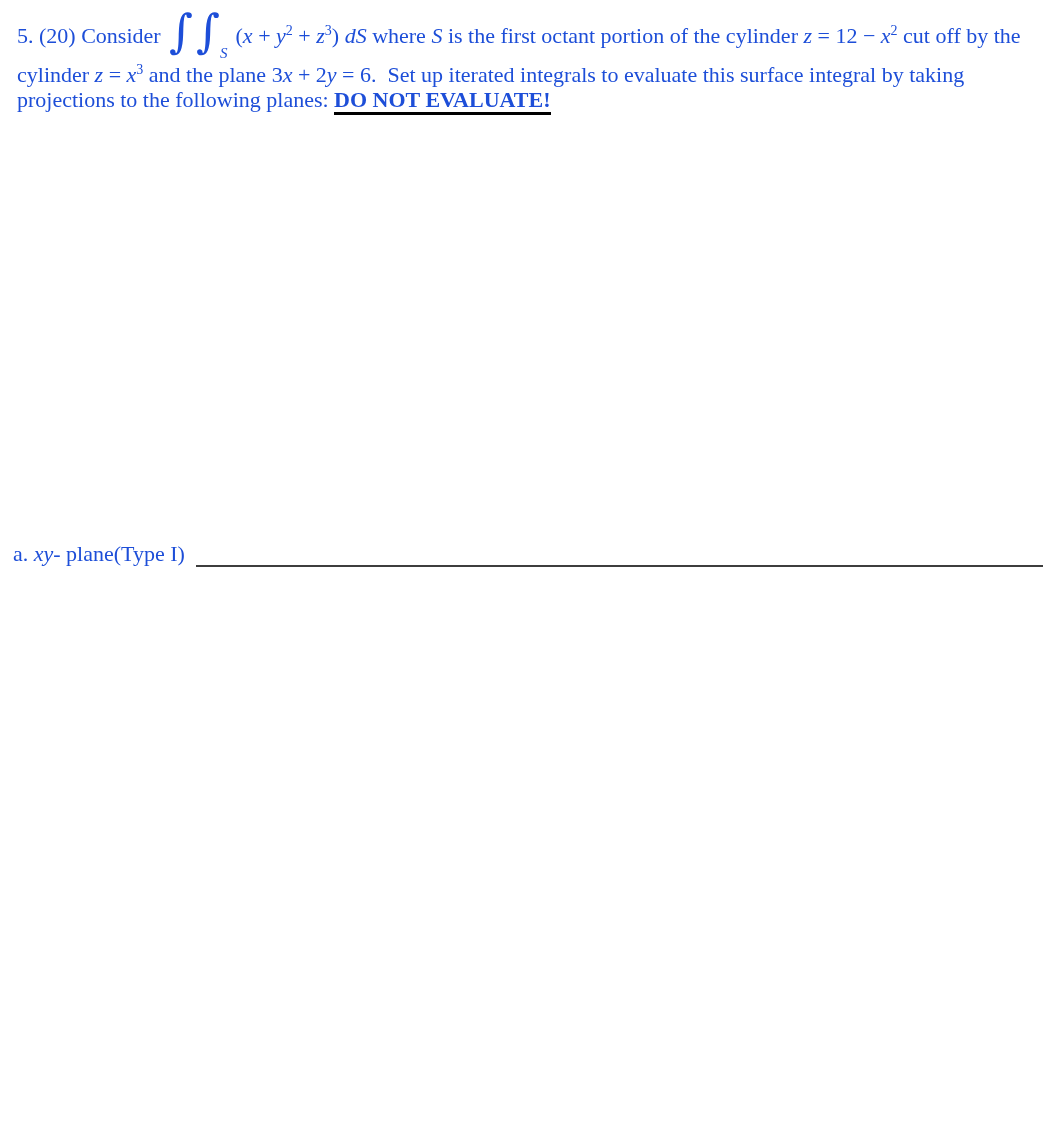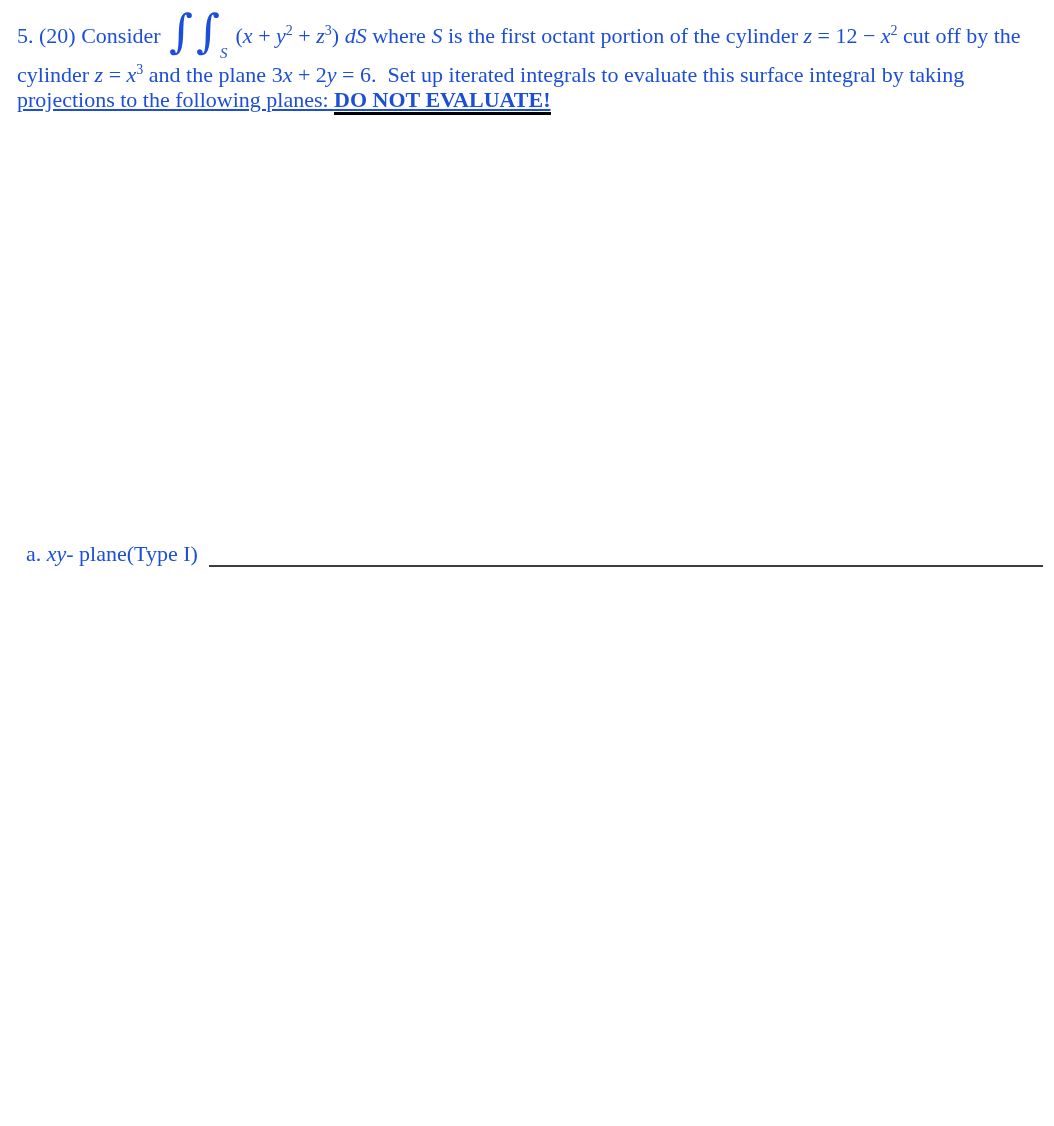--- a/index.html
+++ b/index.html
@@ -18,21 +18,21 @@
   }
   .line {
     position: absolute;
     left: 17px;
     font-size: 22px;
     line-height: 26px;
     white-space: pre;
   }
   .answer-row {
     position: absolute;
-    left: 26px;
+    left: 13px;
     display: flex;
     align-items: flex-start;
     font-size: 22px;
     line-height: 26px;
     white-space: pre;
   }
   .answer-label { white-space: pre; }
   .answer-blank {
     flex: 1 1 auto;
     align-self: flex-end;
@@ -72,21 +72,21 @@
 </style>
 </head>
 <body>
 
 <div class="page">
 
   <div class="line" id="line1" style="top:23px;"><span class="seg-rm">5. (20) Consider </span><span class="seg-int">∫∫</span><span class="seg-intsub">S</span><span class="seg-rm">(</span><span class="seg-it">x</span><span class="seg-rm"> + </span><span class="seg-it">y</span><span class="seg-sup">2</span><span class="seg-rm"> + </span><span class="seg-it">z</span><span class="seg-sup">3</span><span class="seg-rm">) </span><span class="seg-it">dS</span><span class="seg-rm"> where </span><span class="seg-it">S</span><span class="seg-rm"> is the first octant portion of the cylinder </span><span class="seg-it">z</span><span class="seg-rm"> = 12 − </span><span class="seg-it">x</span><span class="seg-sup">2</span><span class="seg-rm"> cut off by the</span></div>
 
   <div class="line" id="line2" style="top:62px;"><span class="seg-rm">cylinder </span><span class="seg-it">z</span><span class="seg-rm"> = </span><span class="seg-it">x</span><span class="seg-sup">3</span><span class="seg-rm"> and the plane 3</span><span class="seg-it">x</span><span class="seg-rm"> + 2</span><span class="seg-it">y</span><span class="seg-rm"> = 6.  Set up iterated integrals to evaluate this surface integral by taking</span></div>
 
-  <div class="line" id="line3" style="top:87px;text-decoration:underline;"><span class="seg-rm">projections to the following planes: </span><span class="seg-bful">DO NOT EVALUATE!</span></div>
+  <div class="line" id="line3" style="top:87px;"><span class="seg-rm">projections to the following planes: </span><span class="seg-bful">DO NOT EVALUATE!</span></div>
 
   <div class="answer-row" id="row-a" style="top:541px; right:11px;">
     <span class="answer-label"><span class="seg-rm">a. </span><span class="seg-it">xy</span><span class="seg-rm">- plane(Type I) </span></span>
     <div class="answer-blank"></div>
   </div>
 
 
 </div>
 
 </body></html>

